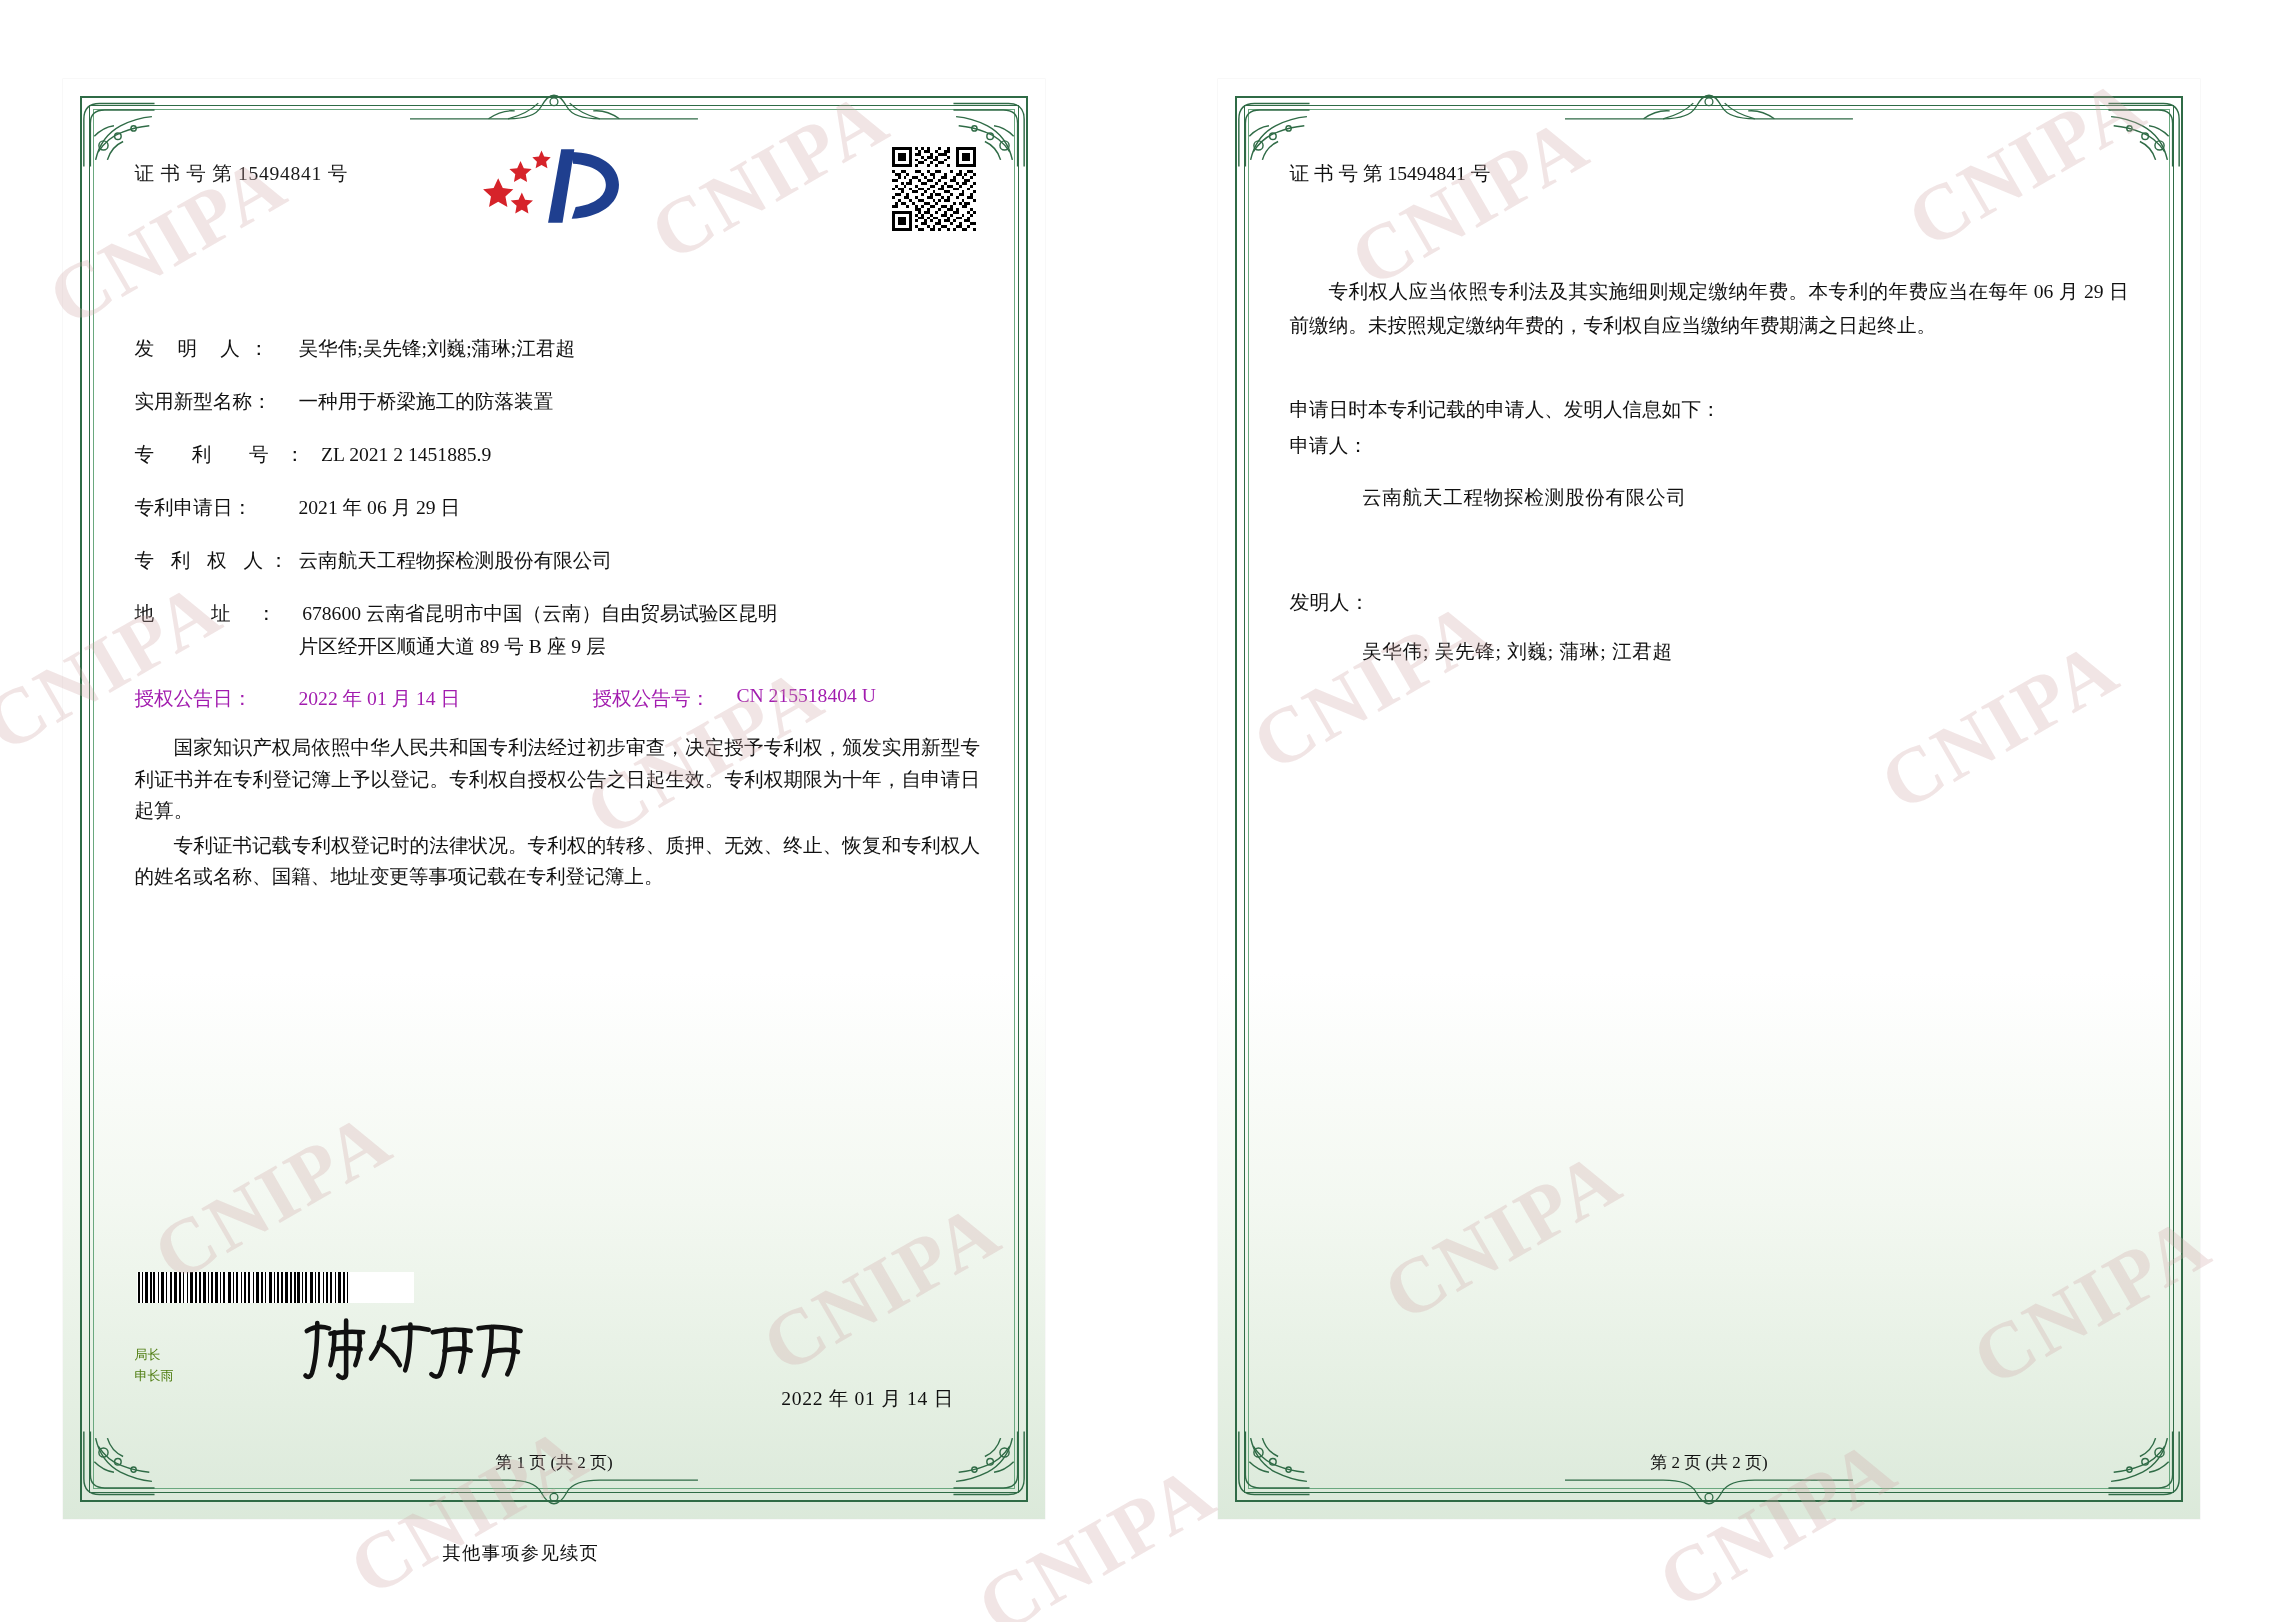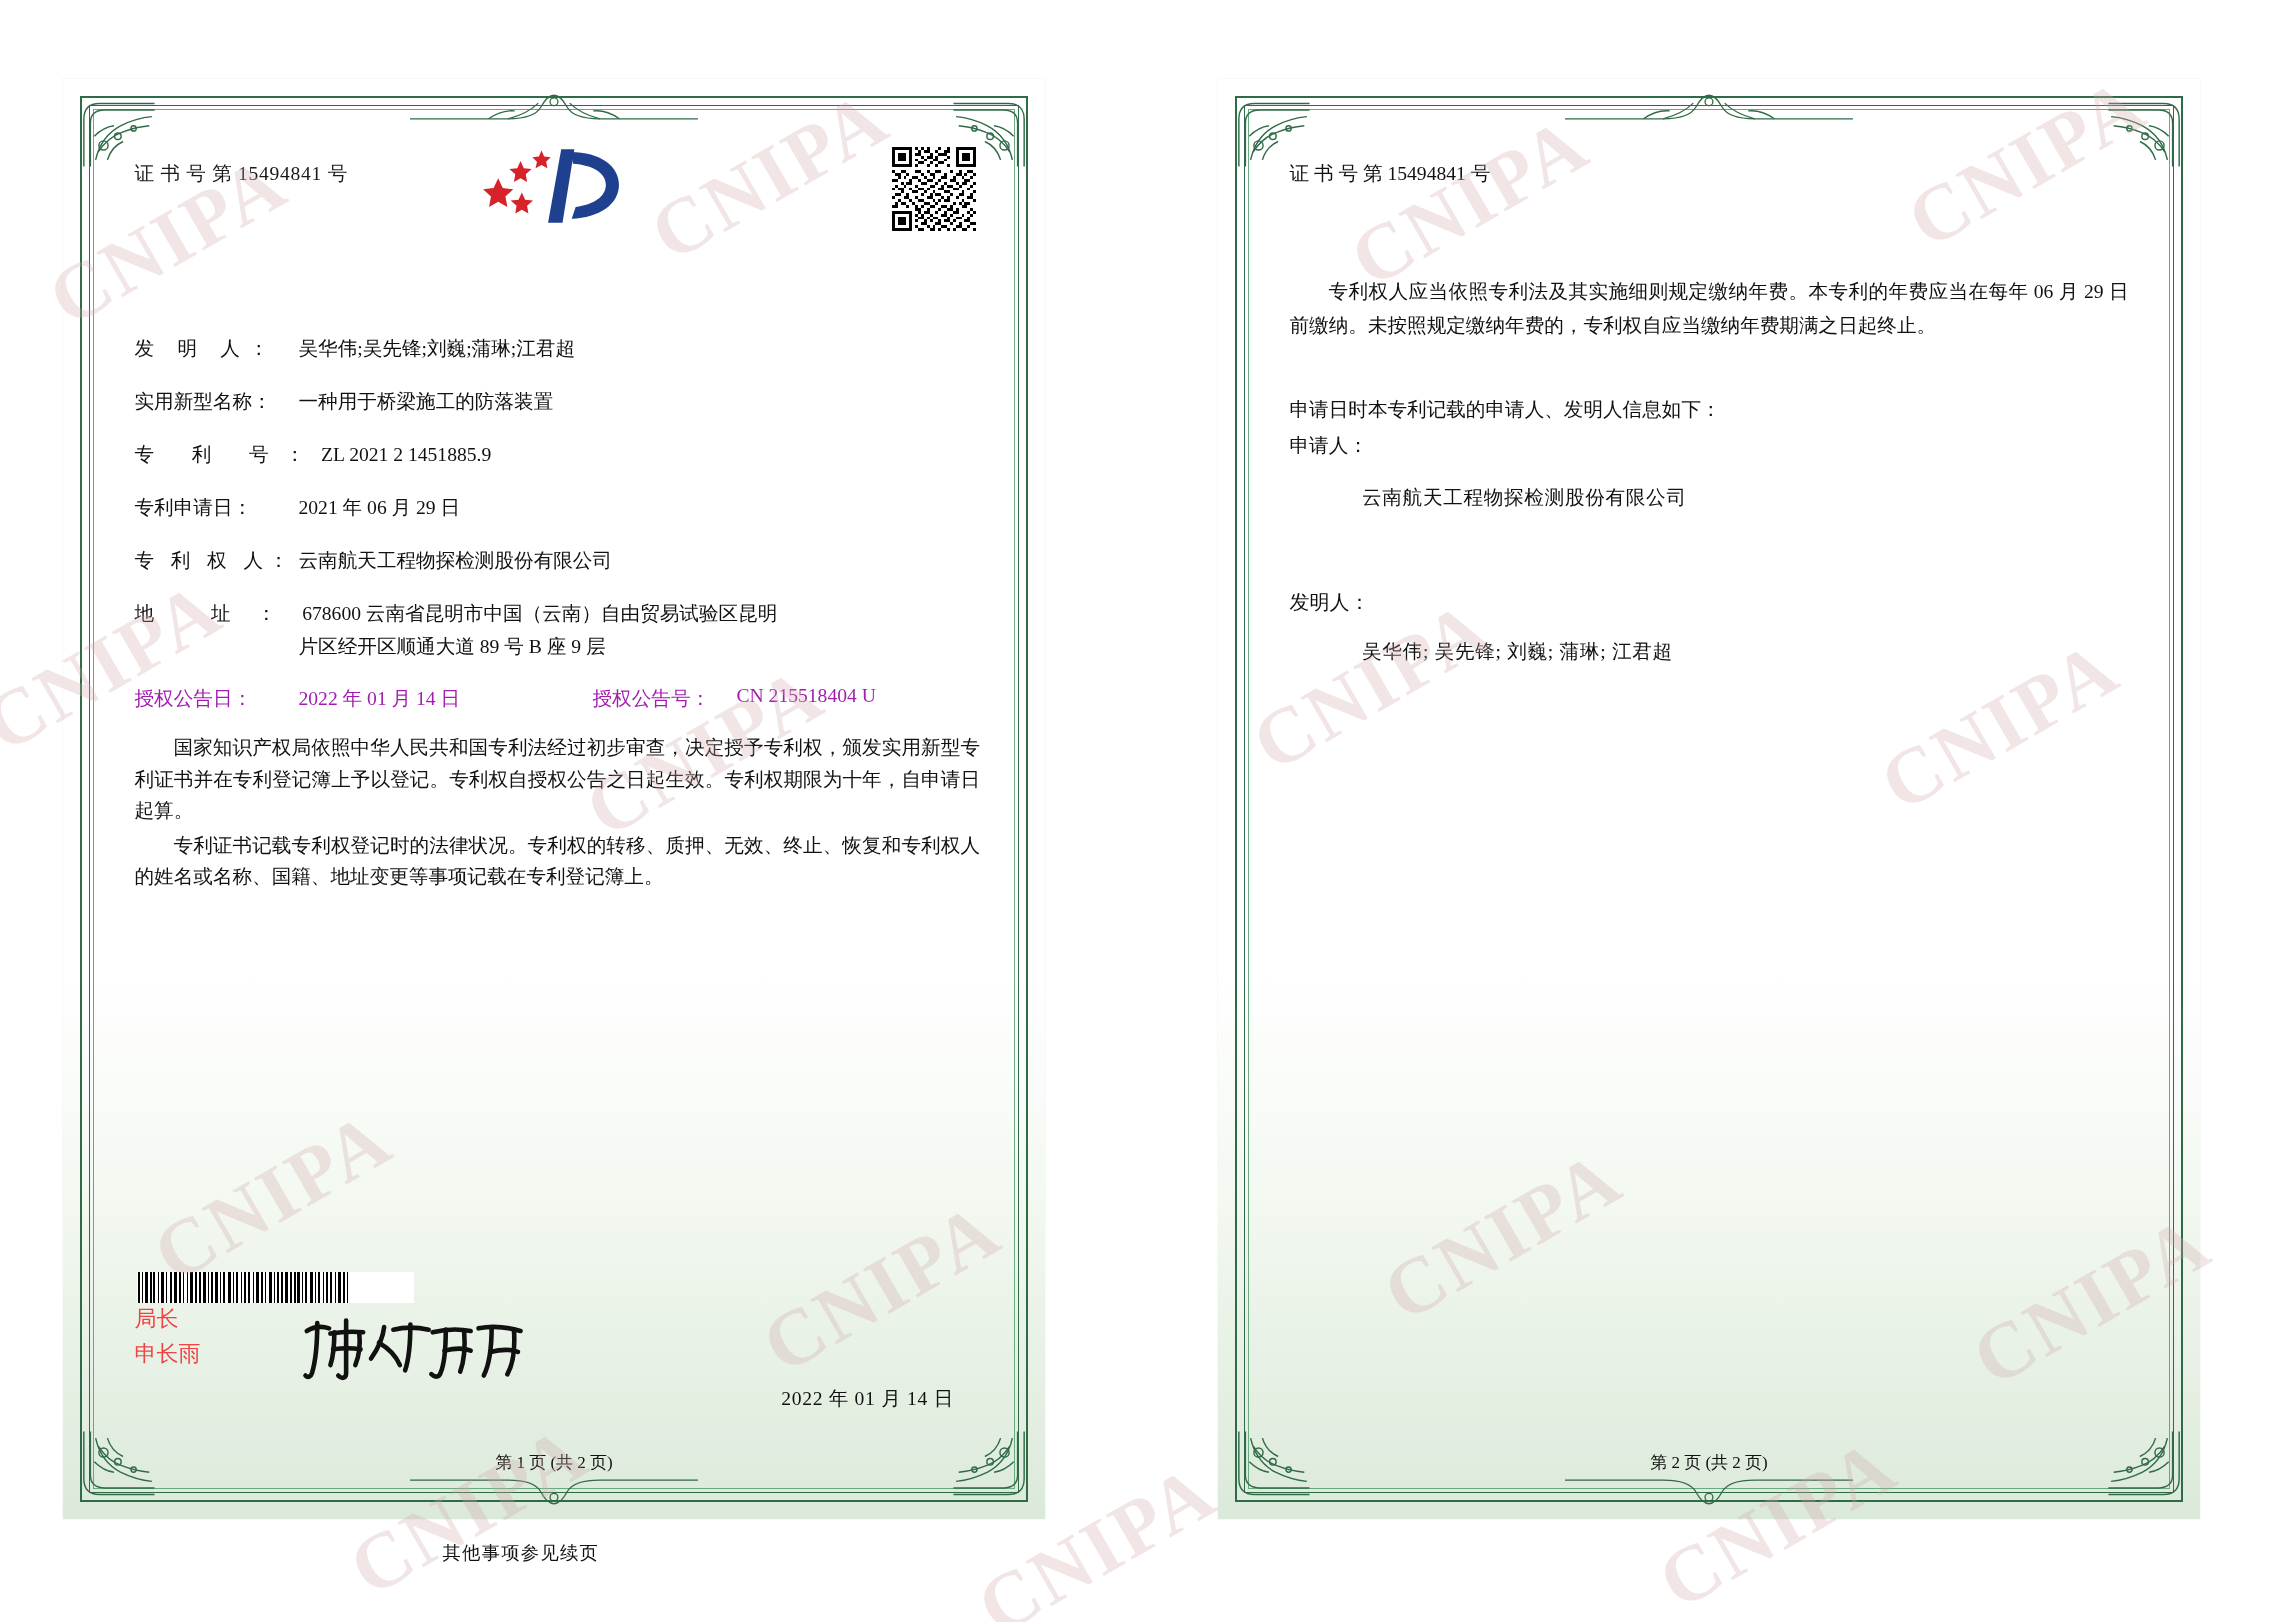--- a/index.html
+++ b/index.html
@@ -111,22 +111,22 @@
 
   .para{
     font-size:19.6px;line-height:1.62;color:#111;text-align:justify;
     text-indent:39px;margin-top:17px;
   }
 
   .barcode{position:absolute;left:6.5px;bottom:164px;height:31px;}
   .barcode svg{display:block;}
 
   .sign-label{
-    position:absolute;left:6.5px;bottom:96px;
-    font-size:22px;line-height:1.6;color:#ef4444;
+    position:absolute;left:6.5px;bottom:80px;
+    font-size:13px;line-height:1.6;color:#4d7c0f;
   }
   .signature{
     position:absolute;left:167px;bottom:85px;
     width:236px;height:72px;
   }
   .issue-date{
     position:absolute;right:26px;bottom:55px;
     font-size:19.6px;color:#111;letter-spacing:0.7px;
   }
   .pagenum{

